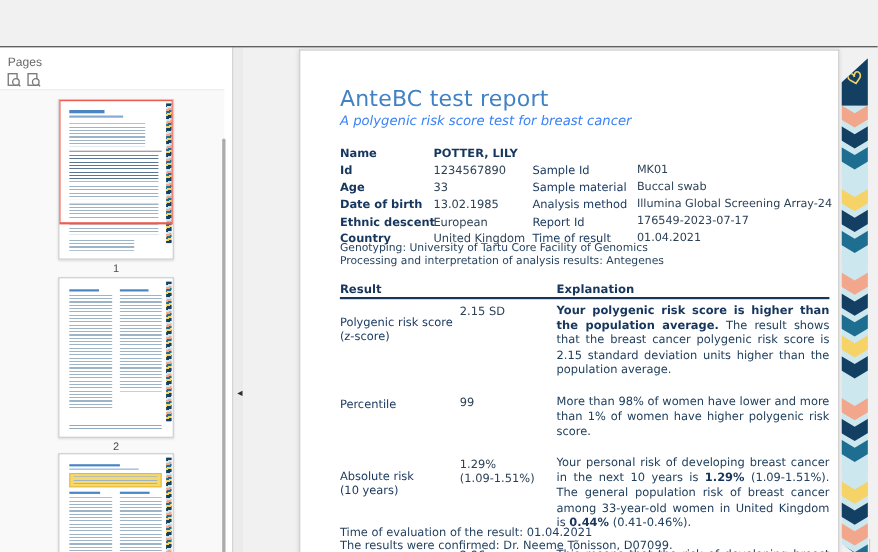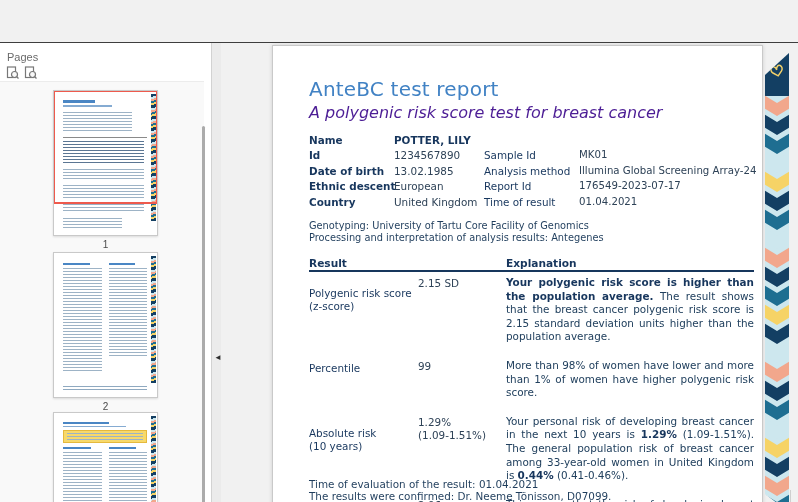--- a/index.html
+++ b/index.html
@@ -51,21 +51,21 @@
   #doc-page { position:absolute; left:51px; top:2px; width:491px; height:499px; background:#ffffff;
               border:1px solid #c9c9c9; border-bottom:none; box-shadow:0 0 4px rgba(0,0,0,.14); }
   #main-scrollbar { position:absolute; left:569px; top:447px; width:1px; height:54px; background:#cfcfcf; }
 
   
   #ribbon { position:absolute; left:541px; top:7px; width:30px; height:464px; z-index:5; }
 
   
   #doc { position:absolute; inset:0; color:#1f3d5c; font-family:"DejaVu Sans", sans-serif;padding-left:16px; }
   #doc-title { position:absolute; left:36px; top:31px; font-size:20px; color:#4182c4; letter-spacing:.2px; }
-  #doc-subtitle { position:absolute; left:36px; top:57px; font-size:16px; font-style:italic; color:#4c1d95; }
+  #doc-subtitle { position:absolute; left:36px; top:57px; font-size:12px; font-style:italic; color:#3b82f6; }
 
   #info-rows { position:absolute; left:36px; top:88px; width:446px; }
   .info-row { position:relative; height:15.4px; font-size:10.4px; white-space:nowrap; }
   .info-row .l-label { position:absolute; left:0; font-weight:bold; color:#17365d; }
   .info-row .l-value { position:absolute; left:85px; color:#2e4257; }
   .info-row .r-label { position:absolute; left:175px; font-weight:normal; color:#17365d; }
   .info-row .r-value { position:absolute; left:270px; color:#2e4257; font-size:10.2px; }
   .vbold { font-weight:bold; color:#17365d !important; }
 
   #processing { position:absolute; left:36px; top:174px; font-size:9.8px; line-height:11.6px; color:#1f3d5c; }
@@ -185,20 +185,26 @@
         <div id="info-rows">
             <div class="info-row">
               <div class="l-label">Name</div>
               <div class="l-value vbold">POTTER, LILY</div>
             </div>
             <div class="info-row">
               <div class="l-label">Id</div>
               <div class="l-value">1234567890</div>
               <div class="r-label">Sample Id</div>
               <div class="r-value">MK01</div>
+            </div>
+            <div class="info-row">
+              <div class="l-label">Age</div>
+              <div class="l-value">33</div>
+              <div class="r-label">Sample material</div>
+              <div class="r-value">Buccal swab</div>
             </div>
             <div class="info-row">
               <div class="l-label">Date of birth</div>
               <div class="l-value">13.02.1985</div>
               <div class="r-label">Analysis method</div>
               <div class="r-value">Illumina Global Screening Array-24</div>
             </div>
             <div class="info-row">
               <div class="l-label">Ethnic descent</div>
               <div class="l-value">European</div>

